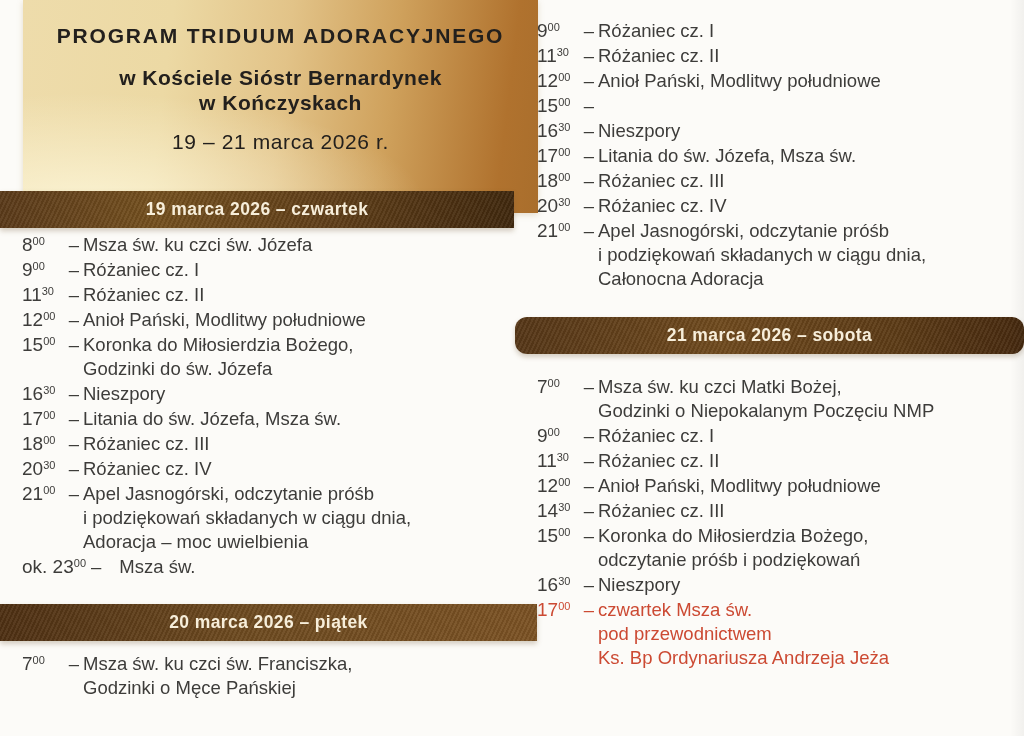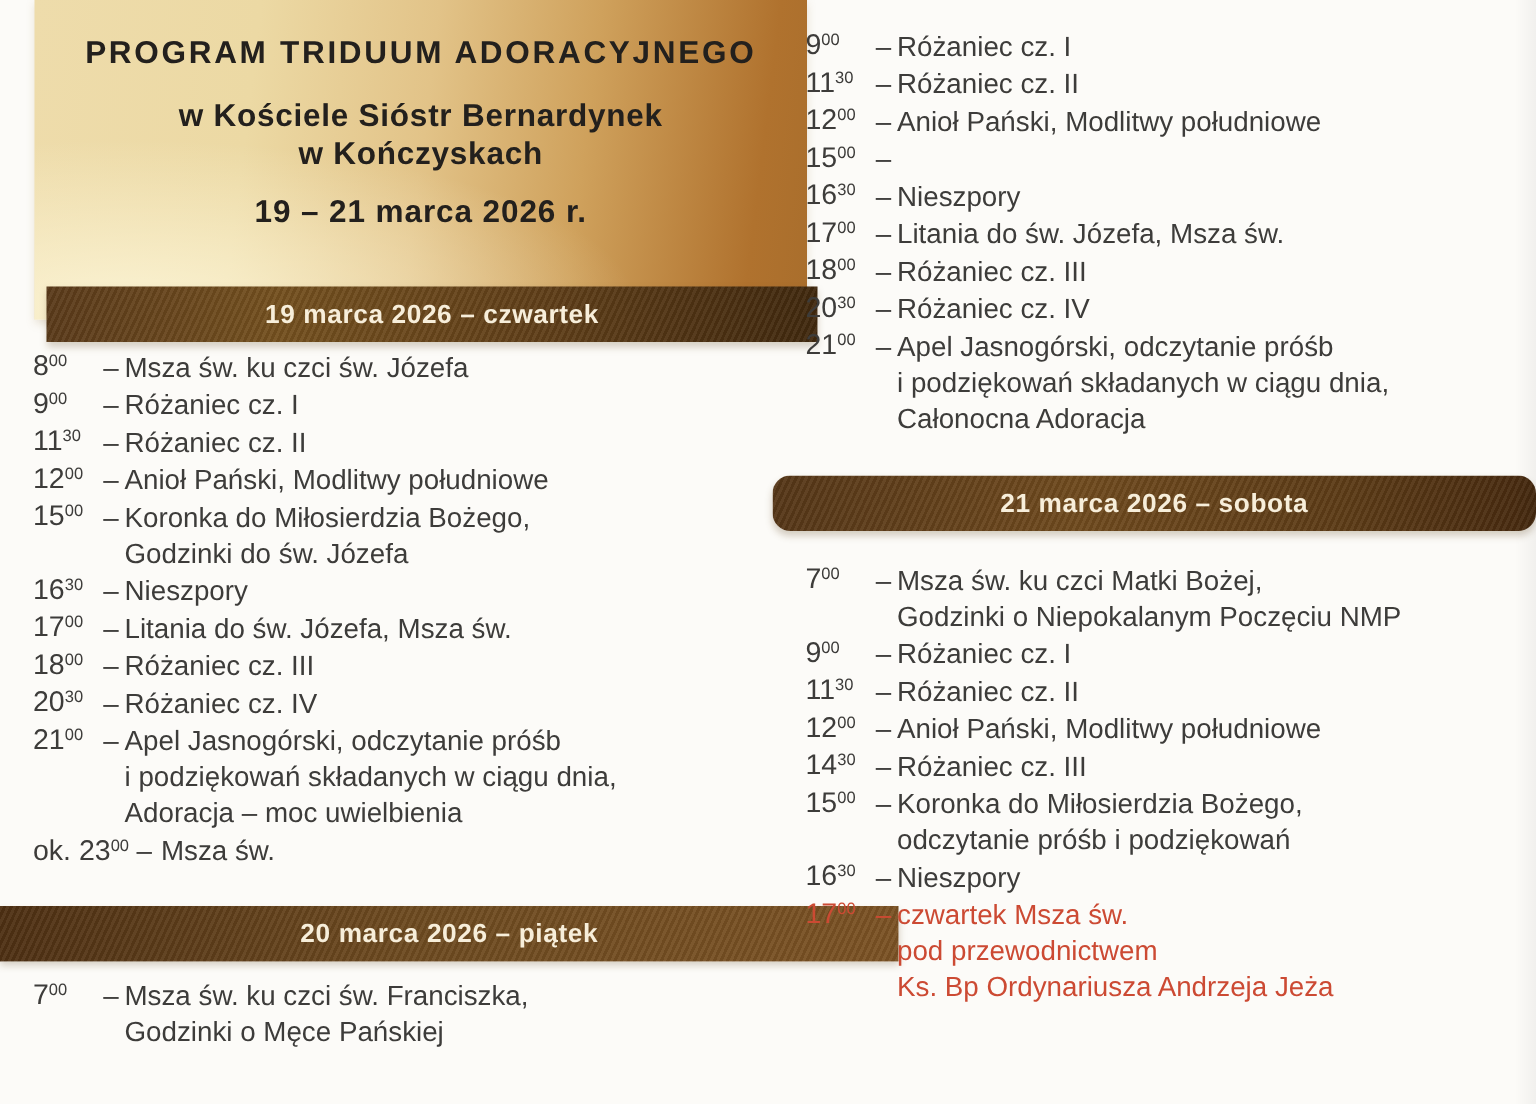--- a/index.html
+++ b/index.html
@@ -22,37 +22,36 @@
     background:
       radial-gradient(120% 95% at 12% 96%, rgba(255,250,224,0.75) 0%, rgba(255,250,224,0) 55%),
       linear-gradient(97deg, #eedcab 0%, #ecd9a4 28%, #e2c388 50%, #cfa15c 70%, #b0722e 92%, #a96e2c 100%);
     text-align:center; color:#23201d;
     box-shadow:0 2px 6px rgba(160,130,80,0.25);
     margin-left:23px;
   }
   .gold-header .title   { margin:23px 8px 0; font-size:21px; font-weight:bold; letter-spacing:1.8px; line-height:25px; }
   .gold-header .sub     { margin:17px 0 0;  font-size:21px; font-weight:bold; letter-spacing:0.5px; line-height:25px; }
   .gold-header .sub2    { margin:0; }
-  .gold-header .daterange { margin:14px 0 0; font-size:21px; font-weight:bold; letter-spacing:0.6px; line-height:25px; }
+  .gold-header .daterange { margin:14px 0 0; font-size:21px; font-weight:normal; letter-spacing:0.6px; line-height:25px; }
 
   
   .day-bar {
     position:absolute; height:37px;
     color:#f7eeda; font-weight:bold; font-size:17.5px; letter-spacing:0.4px;
     text-align:center; line-height:37px;
     box-shadow:0 3px 5px rgba(110,85,50,0.28);
   }
   .bar-texture {
     background-image:
       repeating-linear-gradient(115deg, rgba(255,255,255,0.05) 0 2px, rgba(0,0,0,0.06) 2px 4px),
       linear-gradient(92deg, #5a3a1a 0%, #74501f 30%, #5f3e18 65%, #40280e 100%);
-    margin-left: 31px;
   }
   .bar1 { left:0;     top:191px; width:514px; }
-  .bar2 { left:0;     top:604px; width:599px;
+  .bar2 { left:0;     top:604px; width:537px;
           background-image:
             repeating-linear-gradient(115deg, rgba(255,255,255,0.05) 0 2px, rgba(0,0,0,0.06) 2px 4px),
             linear-gradient(92deg, #4e3013 0%, #6d4a20 45%, #7b5224 100%); }
   .bar3 { left:515px; top:317px; width:509px;
           background-image:
             repeating-linear-gradient(115deg, rgba(255,255,255,0.05) 0 2px, rgba(0,0,0,0.06) 2px 4px),
             linear-gradient(92deg, #553617 0%, #6f4a1e 40%, #5c3b16 75%, #46290f 100%); border-radius: 12px; }
 
   
   .items { position:absolute; font-size:18.5px; }
@@ -61,21 +60,21 @@
   #day2-items-right { left:537px; top:19px;  width:478px; }
   #day3-items  { left:537px; top:375px; width:478px; }
 
   .row { display:grid; grid-template-columns:43px 18px 1fr; line-height:24px; margin-bottom:1px; }
   .row .time { font-size:19px; white-space:nowrap; }
   .row .time sup { font-size:11px; line-height:0; vertical-align:6px; }
   .row .dash { text-align:center; }
   .row .txt  { white-space:pre-line; }
   .row.inline { display:block; }
   .row.inline .dash { display:inline; padding:0 6px 0 5px; }
-  .row.inline .txt  { display:inline; }
+  .row.inline .txt  { display:inline;margin-left:12px; }
   .row.red { color:#cc4a33; }
 </style>
 </head>
 <body>
 
 <div class="page">
 
   <section class="gold-header">
     <h1 class="title">PROGRAM TRIDUUM ADORACYJNEGO</h1>
     <p class="sub">w Kościele Sióstr Bernardynek</p>

